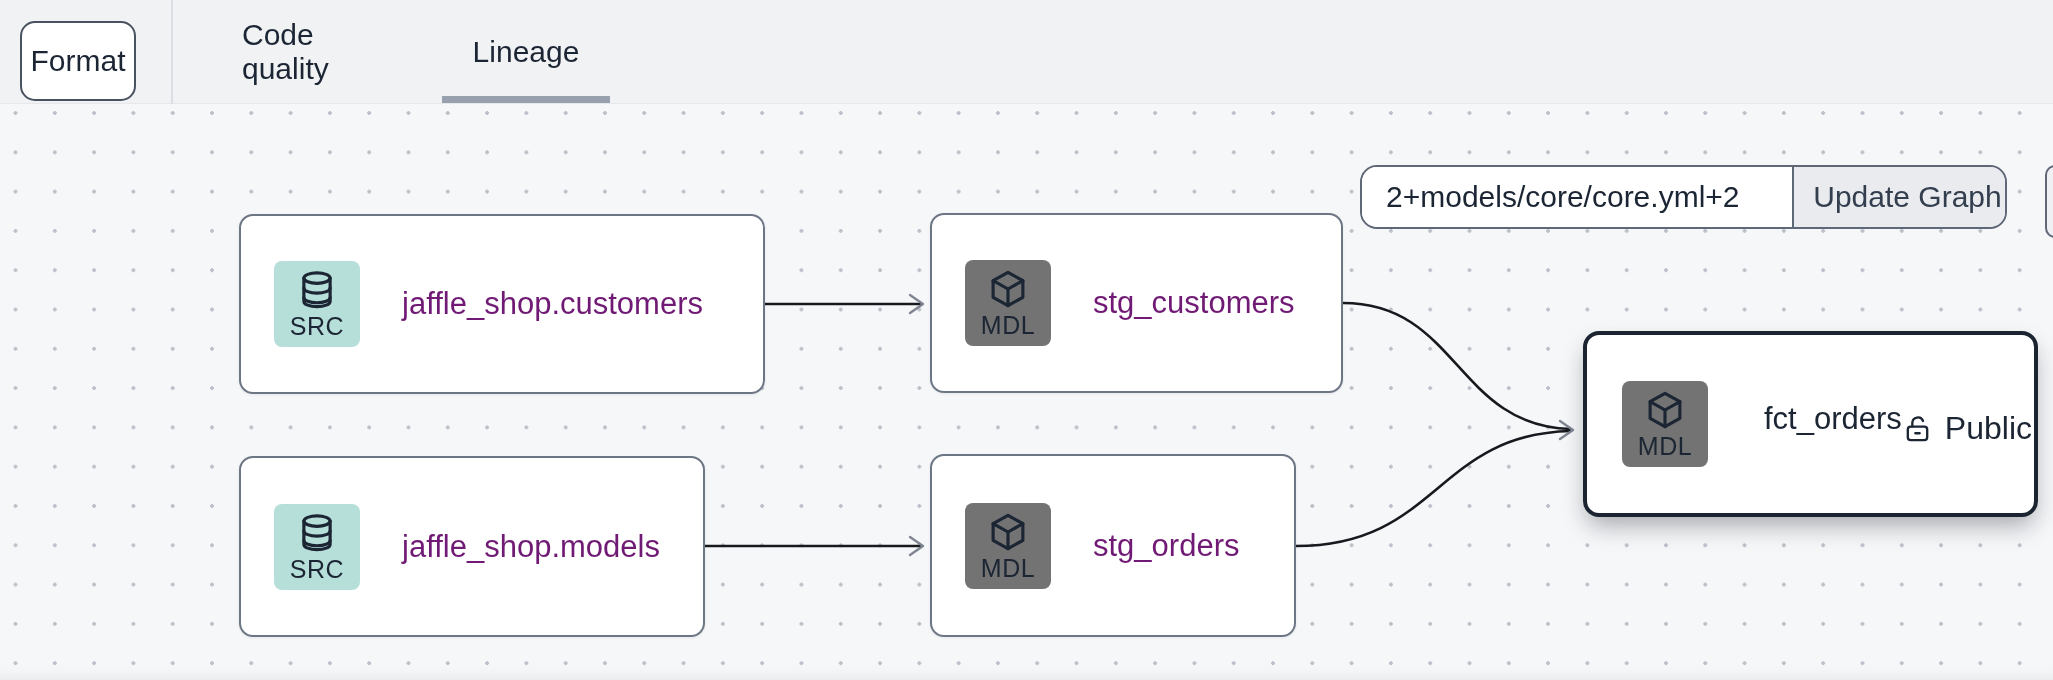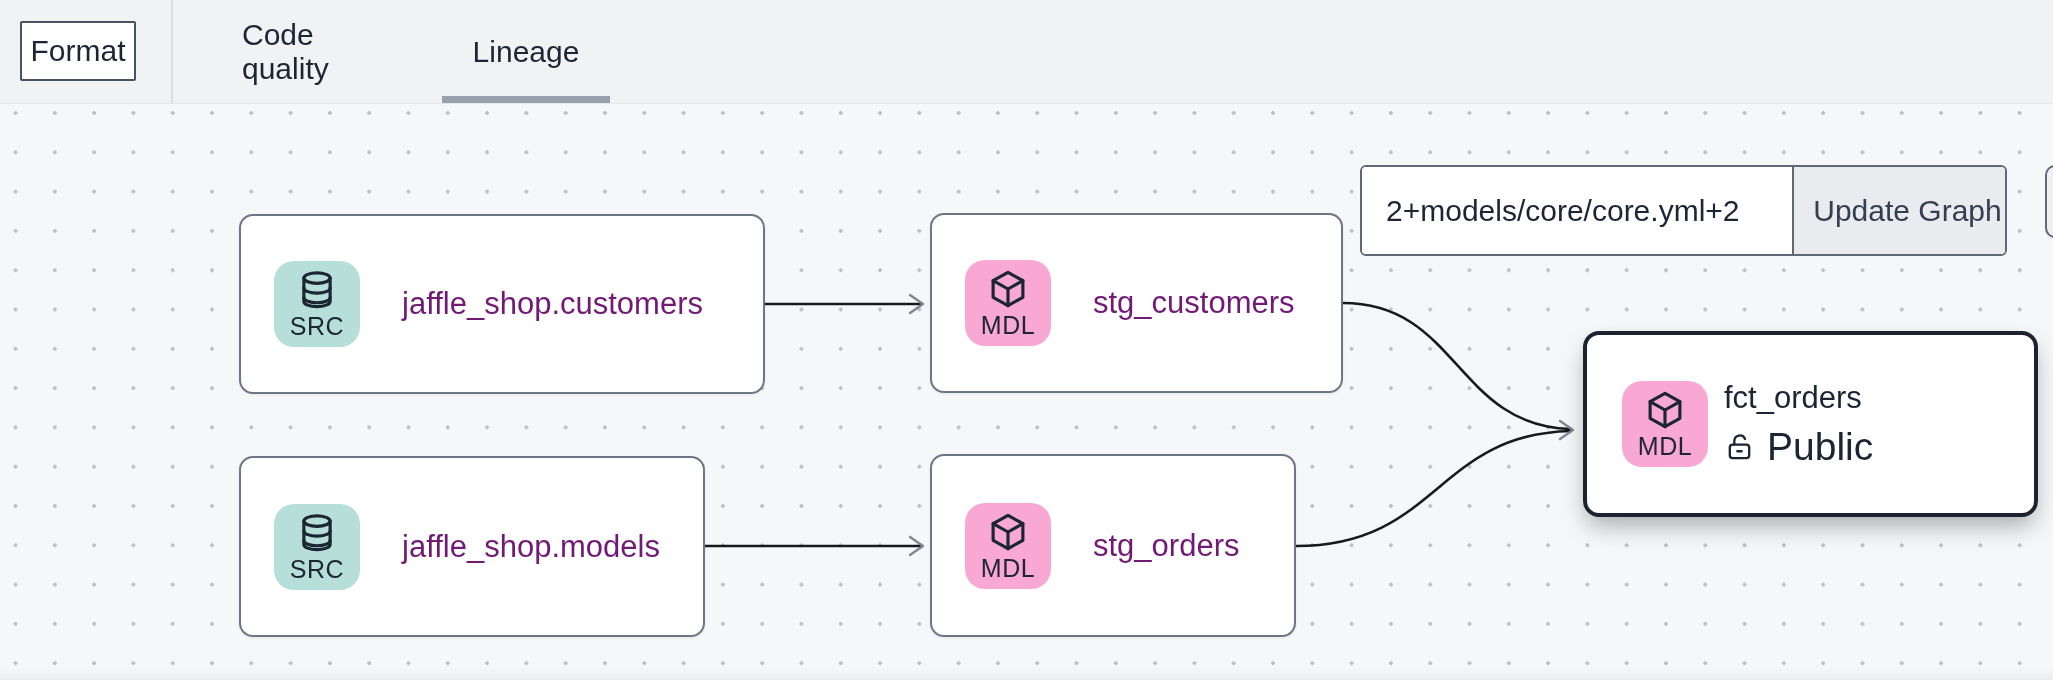--- a/index.html
+++ b/index.html
@@ -4,22 +4,22 @@
 <title>Lineage</title>
 <style>
   * { margin:0; padding:0; box-sizing:border-box; }
   html,body { width:2053px; height:680px; overflow:hidden;
     font-family:"Liberation Sans", sans-serif; color:#1b2533; }
   .app { position:relative; width:2053px; height:680px; background:#f6f7f9; overflow:hidden; }
 
   
   .topbar { position:absolute; left:0; top:0; width:2053px; height:104px;
     background:#f1f2f4; border-bottom:1px solid #e6e8ec; }
-  .format-btn { position:absolute; left:20px; top:21px; width:116px; height:60px;
-    background:#ffffff; border:2px solid #49525f; border-radius:2px;
+  .format-btn { position:absolute; left:20px; top:21px; width:116px; height:80px;
+    background:#ffffff; border:2px solid #49525f; border-radius:15px;
     font-size:30px; color:#1b2533; display:flex; align-items:center; justify-content:center;
     cursor:pointer; }
   .topbar-divider { position:absolute; left:171px; top:0; width:2px; height:104px; background:#dcdee3; }
   .tab { position:absolute; top:0; height:104px; display:flex; align-items:center;
     justify-content:center; font-size:30px; color:#1b2533; cursor:pointer; }
   .tab-codequality { left:242px; width:166px; }
   .tab-lineage { left:442px; width:168px; }
   .tab-underline { position:absolute; left:442px; top:96px; width:168px; height:7px; background:#98a0ad; }
 
   
@@ -30,41 +30,41 @@
     box-shadow:inset 0 -16px 16px -16px rgba(20,25,35,0.10); }
   .edges { position:absolute; left:0; top:0; width:2053px; height:576px; pointer-events:none; }
 
   
   .node { position:absolute; background:#ffffff; border:2px solid #6d7685; border-radius:14px;
     display:flex; align-items:center; padding-left:33px;
     box-shadow:0 1px 3px rgba(20,25,35,0.07); cursor:pointer; }
   .node-label { font-size:31px; color:#701a75; margin-left:42px; white-space:nowrap; }
   .node.selected { border:4px solid #1b2430; border-radius:16px;
     box-shadow:0 12px 24px -4px rgba(15,20,30,0.35); }
-  .badge { width:86px; height:86px; border-radius:20px; flex:0 0 auto;
+  .badge { width:86px; height:86px; border-radius:8px; flex:0 0 auto;
     display:flex; flex-direction:column; align-items:center; justify-content:center; padding-top:2px; }
   .badge.src { background:#b7dfda; }
-  .badge.mdl { background:#f9a8d4; }
+  .badge.mdl { background:#737373; }
   .badge svg { width:42px; height:42px; display:block; }
   .badge-label { font-size:25px; color:#1b2533; letter-spacing:0.5px; margin-top:1px; }
-  .node-text-col { margin-left:16px; display:flex; flex-direction:column; }
+  .node-text-col { margin-left:56px; display:flex; }
   .node-title { font-size:31px; color:#1b2533; white-space:nowrap; }
   .access-row { display:flex; align-items:center; margin-top:9px; }
   .access-row svg { width:31px; height:31px; display:block; }
-  .access-label { font-size:39px; color:#1b2533; margin-left:12px; }
+  .access-label { font-size:32px; color:#1b2533; margin-left:12px; }
 
   .n-customers { left:239px; top:110px; width:526px; height:180px; }
   .n-stgcustomers { left:930px; top:109px; width:413px; height:180px; }
   .n-orders { left:239px; top:352px; width:466px; height:181px; }
   .n-stgorders { left:930px; top:350px; width:366px; height:183px; }
   .n-fct { left:1583px; top:227px; width:455px; height:186px; padding-left:35px; }
 
   
-  .selector-group { position:absolute; left:1360px; top:61px; width:647px; height:91px;
-    border:2px solid #5f6877; border-radius:6px; display:flex; overflow:hidden;
+  .selector-group { position:absolute; left:1360px; top:61px; width:647px; height:64px;
+    border:2px solid #5f6877; border-radius:17px; display:flex; overflow:hidden;
     background:#ffffff; }
   .selector-input { flex:1 1 auto; border:none; outline:none; background:#ffffff;
     font-family:"Liberation Sans", sans-serif; font-size:30px; color:#1b2533; padding:0 20px 0 24px; }
   .update-graph-btn { flex:0 0 229px; background:#e9ebef; border:none;
     border-left:2px solid #5f6877; font-family:Liberation Sans, sans-serif;
     font-size:30px; color:#333e4e; cursor:pointer; }
   .stub-btn { position:absolute; left:2045px; top:61px; width:42px; height:73px;
     background:#eef0f3; border:2px solid #5f6877; border-radius:10px; }
 
   .edge-line { stroke:#17191f; stroke-width:2.6px; fill:none; }

